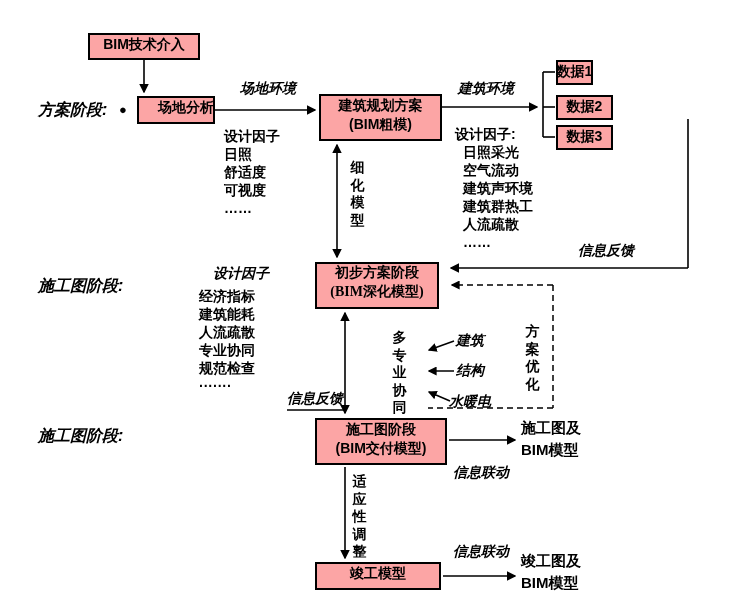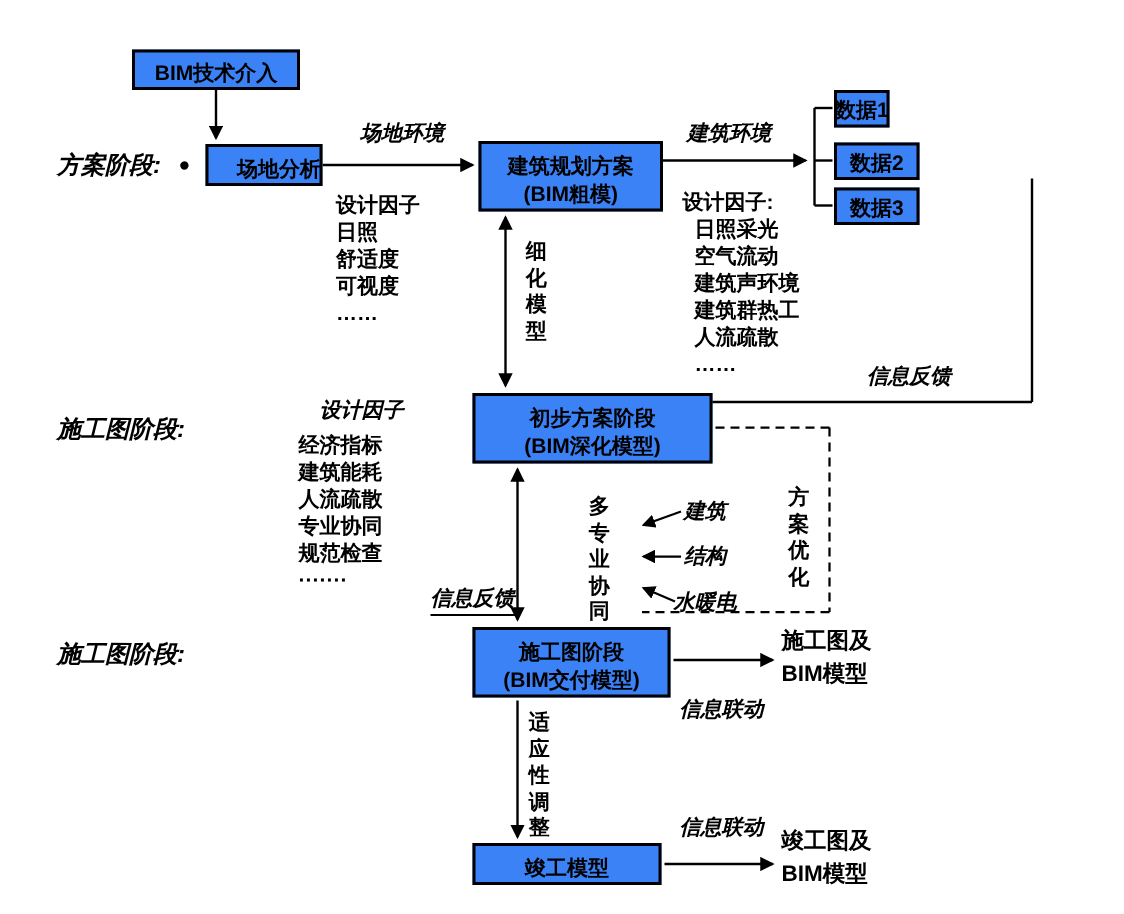--- a/index.html
+++ b/index.html
@@ -1,22 +1,22 @@
 <!DOCTYPE html>
 <html><head>
 <meta charset="utf-8">
 <style>
   * { margin:0; padding:0; box-sizing:border-box; }
   html,body { background:#ffffff; }
   body { font-family:"Liberation Sans","DejaVu Sans",sans-serif; color:#000; }
   #diagram { position:relative; width:749px; height:609px; background:#fff; overflow:hidden; }
   svg.wires { position:absolute; left:0; top:0; width:749px; height:609px; pointer-events:none; }
   .node {
-    position:absolute; border:2px solid #000; background:#3b82f6;
-    display:flex; flex-direction:column; align-items:center; justify-content:flex-end;
+    position:absolute; border:2px solid #000; background:#fca5a5;
+    display:flex; flex-direction:column; align-items:center; justify-content:flex-start;
     font-weight:700; font-size:14px; line-height:1.35; text-align:center; white-space:nowrap;
   }
   .lbl { position:absolute; font-weight:700; font-size:14px; white-space:nowrap;font-style:italic; }
   .stage { font-size:16px; }
   .decision { font-size:15px; border-bottom:3px double #000; padding-bottom:1px; }
   .vtext {
     position:absolute; width:17px; word-break:break-all; line-height:1.25;
     font-size:14px; font-weight:700; text-align:center;
   }
   .flist { position:absolute; font-weight:700; font-size:14px; line-height:18px; white-space:nowrap; }
@@ -68,21 +68,21 @@
   </div>
   <div class="node" style="left:556px; top:60px; width:37px; height:25px;">
     <span>数据1</span>
   </div>
   <div class="node" style="left:556px; top:95px; width:57px; height:25px;">
     <span>数据2</span>
   </div>
   <div class="node" style="left:556px; top:125px; width:57px; height:25px;">
     <span>数据3</span>
   </div>
-  <div class="node" style="left:315px; top:262px; width:160px; height:47px;">
+  <div class="node" style="left:315px; top:262px; width:124px; height:47px;font-family:Liberation Serif, serif;">
     <span>初步方案阶段</span>
     <span>(BIM深化模型)</span>
   </div>
   <div class="node" style="left:315px; top:418px; width:132px; height:47px;">
     <span>施工图阶段</span>
     <span>(BIM交付模型)</span>
   </div>
   <div class="node" style="left:315px; top:562px; width:126px; height:28px;">
     <span>竣工模型</span>
   </div>

